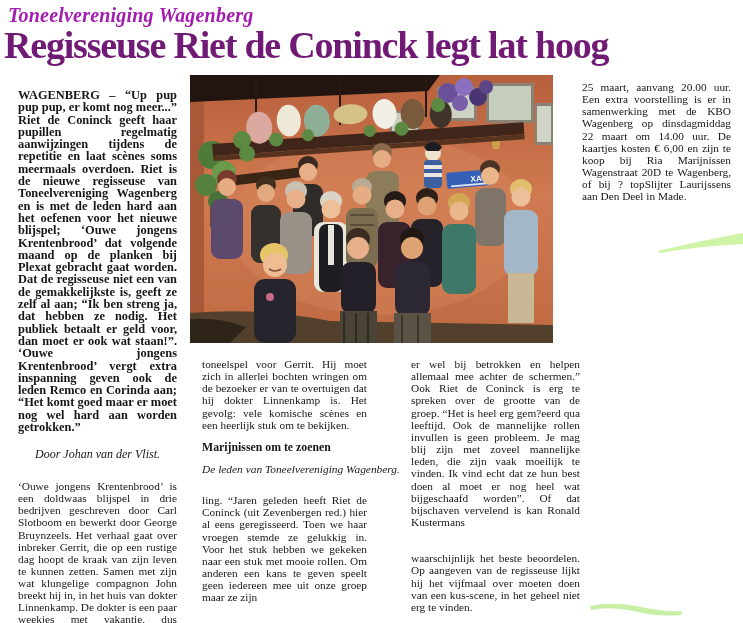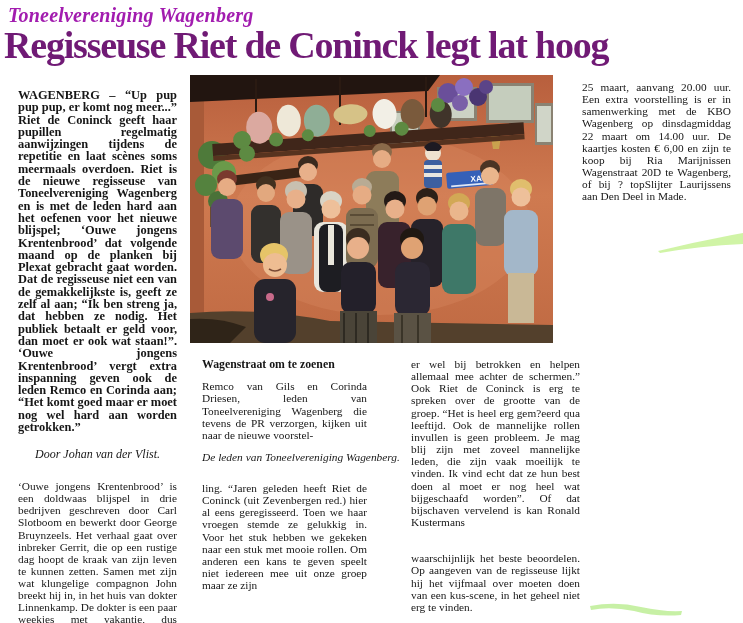--- a/index.html
+++ b/index.html
@@ -240,24 +240,24 @@
     </svg>
   </div>
 
   <div class="col" id="col1">
     <p class="intro">WAGENBERG – “Up pup pup pup, er komt nog meer...” Riet de Coninck geeft haar pupillen regelmatig aanwijzingen tijdens de repetitie en laat scènes soms meermaals overdoen. Riet is de nieuwe regisseuse van Toneelvereniging Wagenberg en is met de leden hard aan het oefenen voor het nieuwe blijspel; ‘Ouwe jongens Krentenbrood’ dat volgende maand op de planken bij Plexat gebracht gaat worden. Dat de regisseuse niet een van de gemakkelijkste is, geeft ze zelf al aan; “Ik ben streng ja, dat hebben ze nodig. Het publiek betaalt er geld voor, dan moet er ook wat staan!”. ‘Ouwe jongens Krentenbrood’ vergt extra inspanning geven ook de leden Remco en Corinda aan; “Het komt goed maar er moet nog wel hard aan worden getrokken.”</p>
     <p class="byline">Door Johan van der Vlist.</p>
     <p class="body2">‘Ouwe jongens Krentenbrood’ is een doldwaas blijspel in drie bedrijven geschreven door Carl Slotboom en bewerkt door George Bruynzeels. Het verhaal gaat over inbreker Gerrit, die op een rustige dag hoopt de kraak van zijn leven te kunnen zetten. Samen met zijn wat klungelige compagnon John breekt hij in, in het huis van dokter Linnenkamp. De dokter is een paar weekjes met vakantie, dus verwacht Gerrit geen problemen. Helaas loopt dit niet helemaal zoals hij verwacht. Plots staat een oude studiekameraad van Dokter Linnenkamp op de stoep. Deze ziet Gerrit aan voor de dokter. Hier begint het grote</p>
   </div>
 
   <div class="col bodytxt" id="col2">
-    <p class="subhead">Wagenstraat om te zoenen</p>
-    <p class="p-after-head">Remco van Gils en Corinda Driesen, leden van Toneelvereniging Wagenberg die tevens de PR verzorgen, kijken uit naar de nieuwe voorstel-</p>
+    <p>toneelspel voor Gerrit. Hij moet zich in allerlei bochten wringen om de bezoeker er van te overtuigen dat hij dokter Linnenkamp is. Het gevolg: vele komische scènes en een heerlijk stuk om te bekijken.</p>
+    <p class="subhead">Marijnissen om te zoenen</p>
     <p class="caption">De leden van Toneelvereniging Wagenberg.</p>
-    <p class="cont">ling. “Jaren geleden heeft Riet de Coninck (uit Zevenbergen red.) hier al eens geregisseerd. Toen we haar vroegen stemde ze gelukkig in. Voor het stuk hebben we gekeken naar een stuk met mooie rollen. Om anderen een kans te geven speelt niet iedereen mee uit onze groep maar ze zijn</p>
+    <p class="cont">ling. “Jaren geleden heeft Riet de Coninck (uit Zevenbergen red.) hier al eens geregisseerd. Toen we haar vroegen stemde ze gelukkig in. Voor het stuk hebben we gekeken naar een stuk met mooie rollen. Om anderen een kans te geven speelt geen iedereen mee uit onze groep maar ze zijn</p>
   </div>
 
   <div class="col bodytxt" id="col3">
     <p>er wel bij betrokken en helpen allemaal mee achter de schermen.” Ook Riet de Coninck is erg te spreken over de grootte van de groep. “Het is heel erg gem?eerd qua leeftijd. Ook de mannelijke rollen invullen is geen probleem. Je mag blij zijn met zoveel mannelijke leden, die zijn vaak moeilijk te vinden. Ik vind echt dat ze hun best doen al moet er nog heel wat bijgeschaafd worden”. Of dat bijschaven vervelend is kan Ronald Kustermans</p>
     <p class="cont">waarschijnlijk het beste beoordelen. Op aangeven van de regisseuse lijkt hij het vijfmaal over moeten doen van een kus-scene, in het geheel niet erg te vinden.</p>
   </div>
 
   <div class="col bodytxt" id="col4">
     <p>25 maart, aanvang 20.00 uur. Een extra voorstelling is er in samenwerking met de KBO Wagenberg op dinsdagmiddag 22 maart om 14.00 uur. De kaartjes kosten € 6,00 en zijn te koop bij Ria Marijnissen Wagenstraat 20D te Wagenberg, of bij ? topSlijter Laurijssens aan Den Deel in Made.</p>
   </div>

